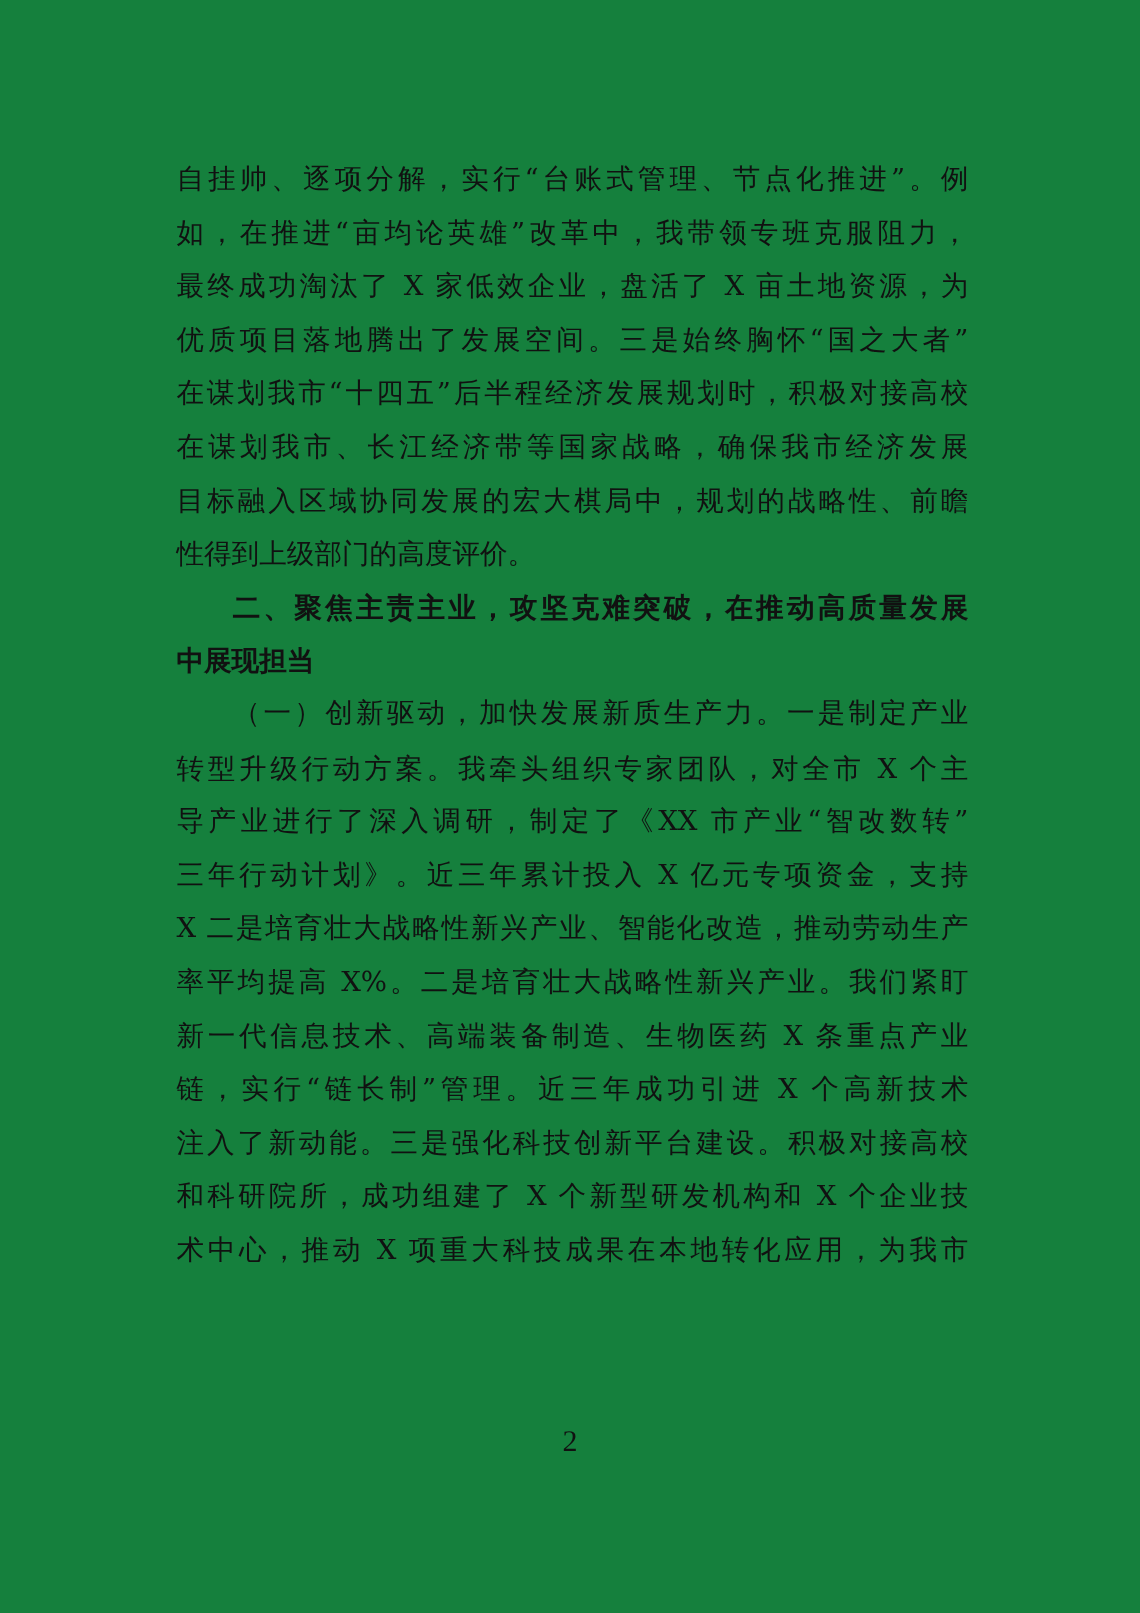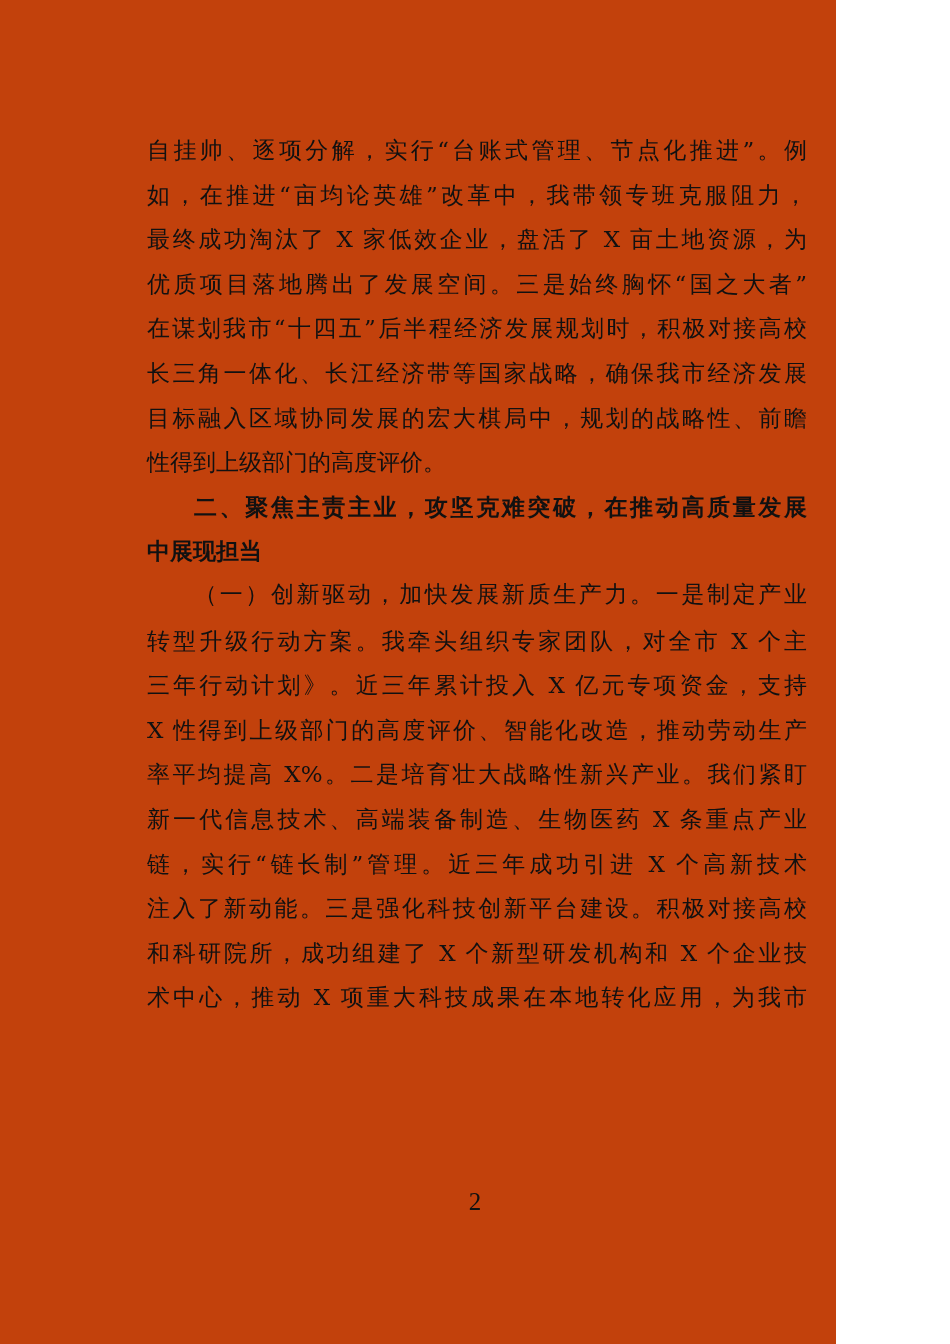--- a/index.html
+++ b/index.html
@@ -11,23 +11,23 @@
       width: 950px;
       height: 1344px;
       position: relative;
       overflow: hidden;
       font-family: "DejaVu Serif", "Liberation Serif", serif;
       color: #111111;
     }
     .page {
       position: absolute;
       left: 0; top: 0;
-      width: 836px;
+      width: 950px;
       height: 1344px;
-      background: #c2410c;
+      background: #15803d;
     }
     .body-text {
       position: absolute;
       left: 147px;
       top: 128px;
       width: 660px;
     }
     .line {
       height: 44.6px;
       line-height: 44.6px;
@@ -65,35 +65,36 @@
 
 <div class="page">
   <div class="body-text">
 
     <div class="paragraph">
       <div class="line">自挂帅、逐项分解，实行“台账式管理、节点化推进”。例</div>
       <div class="line">如，在推进“亩均论英雄”改革中，我带领专班克服阻力，</div>
       <div class="line">最终成功淘汰了 X 家低效企业，盘活了 X 亩土地资源，为</div>
       <div class="line">优质项目落地腾出了发展空间。三是始终胸怀“国之大者”</div>
       <div class="line">在谋划我市“十四五”后半程经济发展规划时，积极对接高校</div>
-      <div class="line">长三角一体化、长江经济带等国家战略，确保我市经济发展</div>
+      <div class="line">在谋划我市、长江经济带等国家战略，确保我市经济发展</div>
       <div class="line">目标融入区域协同发展的宏大棋局中，规划的战略性、前瞻</div>
       <div class="line last">性得到上级部门的高度评价。</div>
     </div>
 
     <div class="paragraph heading">
       <div class="line indent">二、聚焦主责主业，攻坚克难突破，在推动高质量发展</div>
       <div class="line last">中展现担当</div>
     </div>
 
     <div class="paragraph">
       <div class="line indent">（一）创新驱动，加快发展新质生产力。一是制定产业</div>
       <div class="line">转型升级行动方案。我牵头组织专家团队，对全市 X 个主</div>
+      <div class="line">导产业进行了深入调研，制定了《XX 市产业“智改数转”</div>
       <div class="line">三年行动计划》。近三年累计投入 X 亿元专项资金，支持</div>
-      <div class="line">X 性得到上级部门的高度评价、智能化改造，推动劳动生产</div>
+      <div class="line">X 二是培育壮大战略性新兴产业、智能化改造，推动劳动生产</div>
       <div class="line">率平均提高 X%。二是培育壮大战略性新兴产业。我们紧盯</div>
       <div class="line">新一代信息技术、高端装备制造、生物医药 X 条重点产业</div>
       <div class="line">链，实行“链长制”管理。近三年成功引进 X 个高新技术</div>
       <div class="line">注入了新动能。三是强化科技创新平台建设。积极对接高校</div>
       <div class="line">和科研院所，成功组建了 X 个新型研发机构和 X 个企业技</div>
       <div class="line">术中心，推动 X 项重大科技成果在本地转化应用，为我市</div>
     </div>
 
   </div>
 

